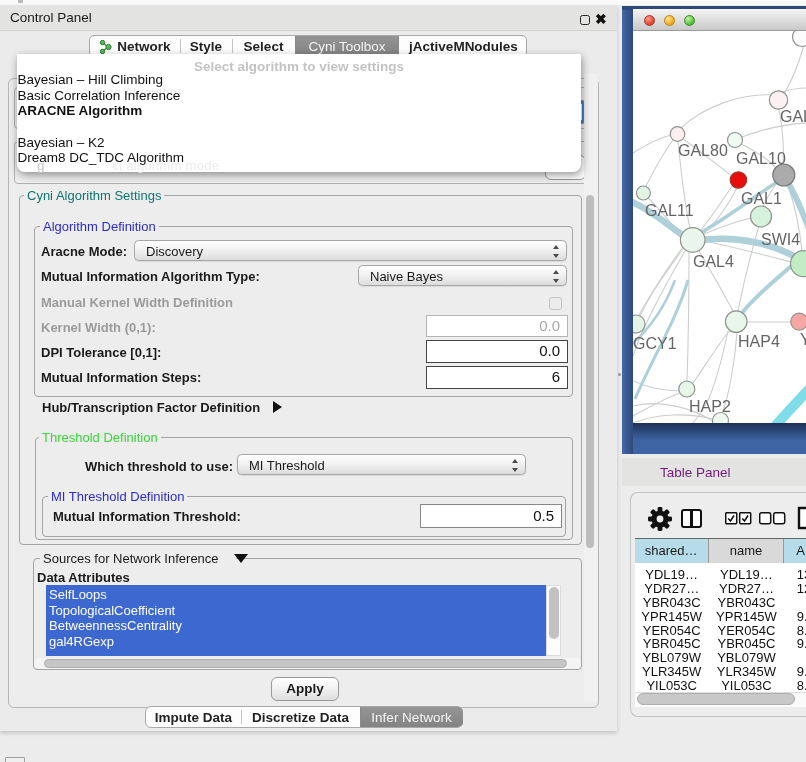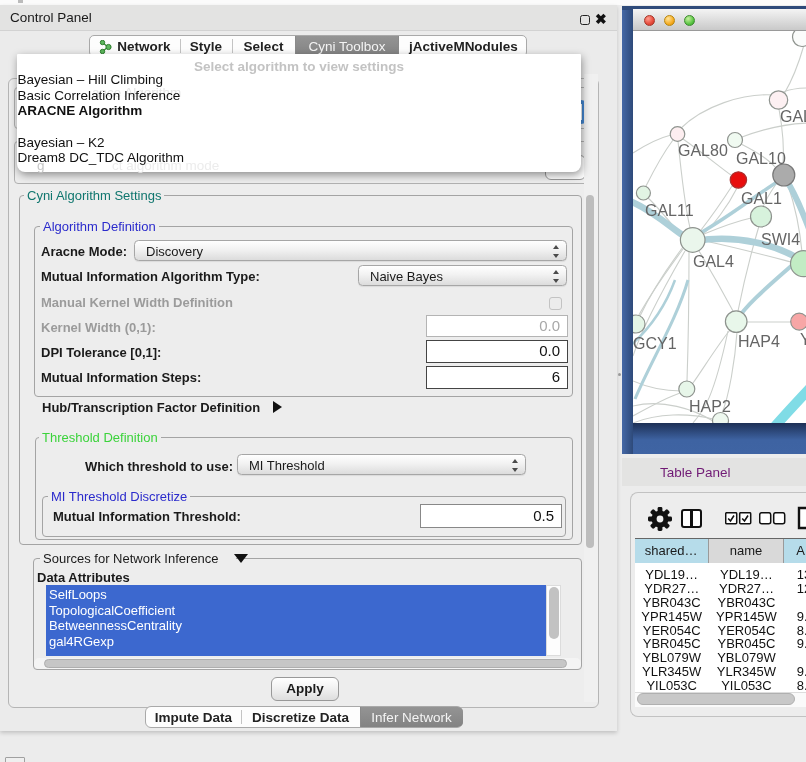--- a/index.html
+++ b/index.html
@@ -138,21 +138,21 @@
   <div class="group" style="left:35px;top:437px;width:538px;height:103px;">
     <span class="gl green" style="left:3px;">Threshold Definition</span>
   </div>
   <label class="f bold" style="left:60px;top:459px;width:173px;text-align:right;">Which threshold to use:</label>
   <div class="combo" style="left:237px;top:454px;width:289px;">
       <span class="v">MI Threshold</span>
       <span class="ar"></span>
     </div>
 
   <div class="group" style="left:42px;top:496px;width:524px;height:41px;">
-    <span class="gl blue" style="left:5px;">MI Threshold Discretize</span>
+    <span class="gl blue" style="left:5px;">MI Threshold Definition</span>
   </div>
   <label class="f bold" style="left:53px;top:509px;">Mutual Information Threshold:</label>
   <div class="field" style="left:420px;top:504px;width:142px;height:24px;border:1px solid #888;color:#111;line-height:22px;padding-right:7px;">0.5</div>
 
   <div class="group" style="left:33px;top:558px;width:549px;height:112px;">
     <span class="gl bold" style="left:6px;font-weight:normal;color:#1a1a1a;">Sources for Network Inference&nbsp;&nbsp;&nbsp;&nbsp;</span>
   </div>
   <div class="abs" style="left:234px;top:554px;width:0;height:0;border-left:7px solid transparent;border-right:7px solid transparent;border-top:9px solid #111;"></div>
   <label class="f bold" style="left:37px;top:570px;">Data Attributes</label>
   <div class="abs" style="left:46px;top:585px;width:500px;height:71px;background:#3c68cf;color:#fff;font-size:13px;line-height:15.7px;padding-left:3px;padding-top:2px;overflow:hidden;">SelfLoops<br>TopologicalCoefficient<br>BetweennessCentrality<br>gal4RGexp</div>

